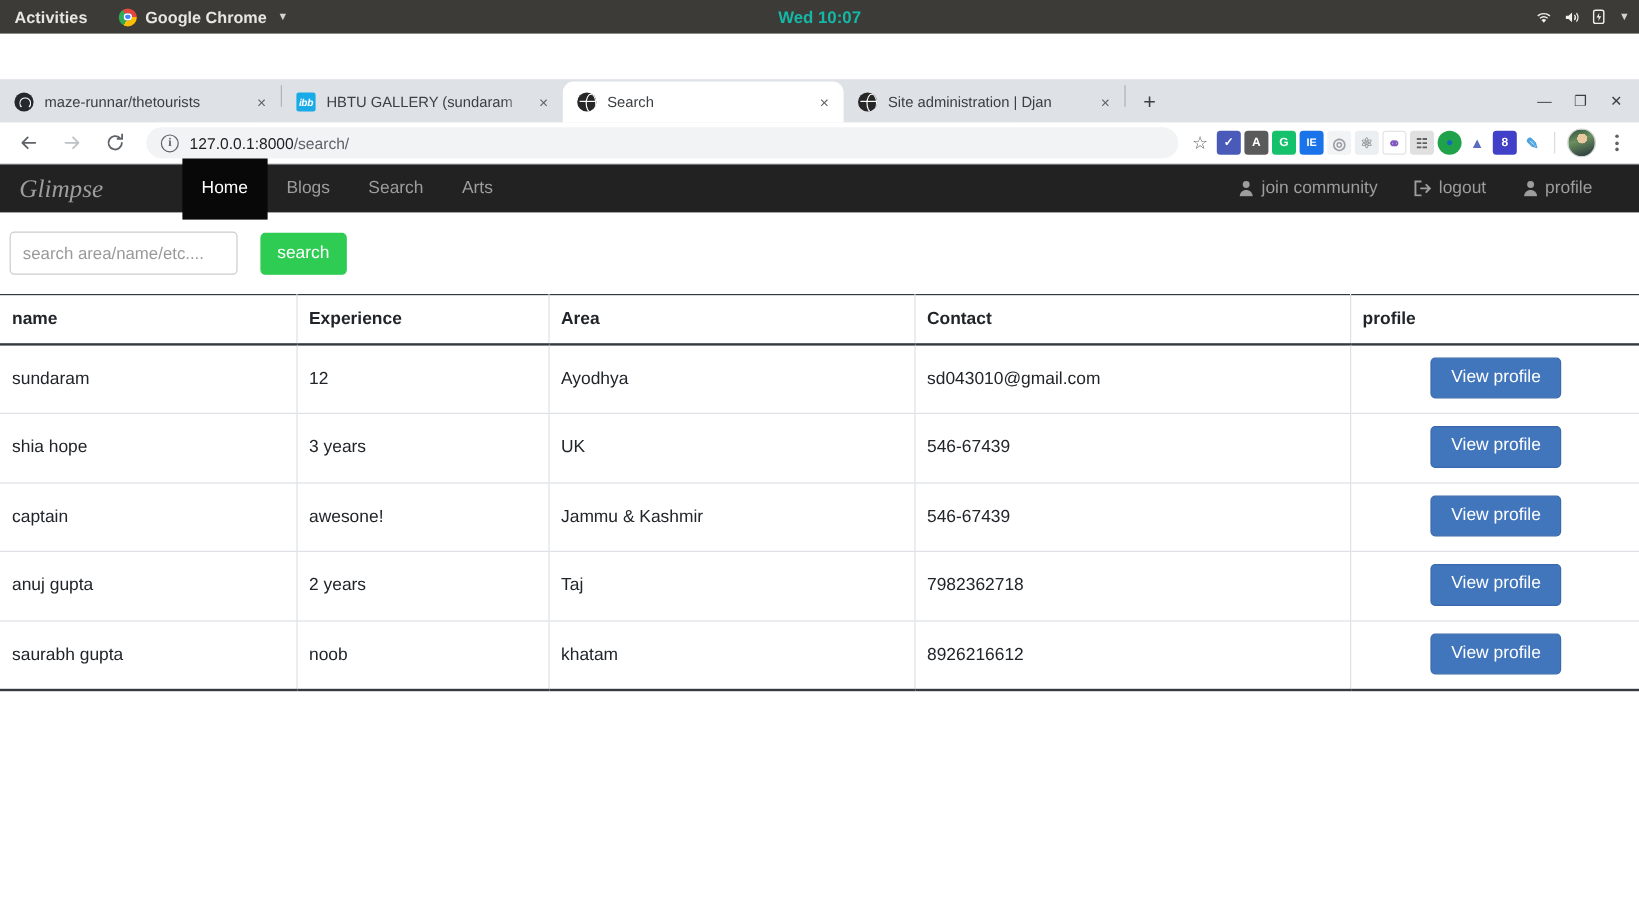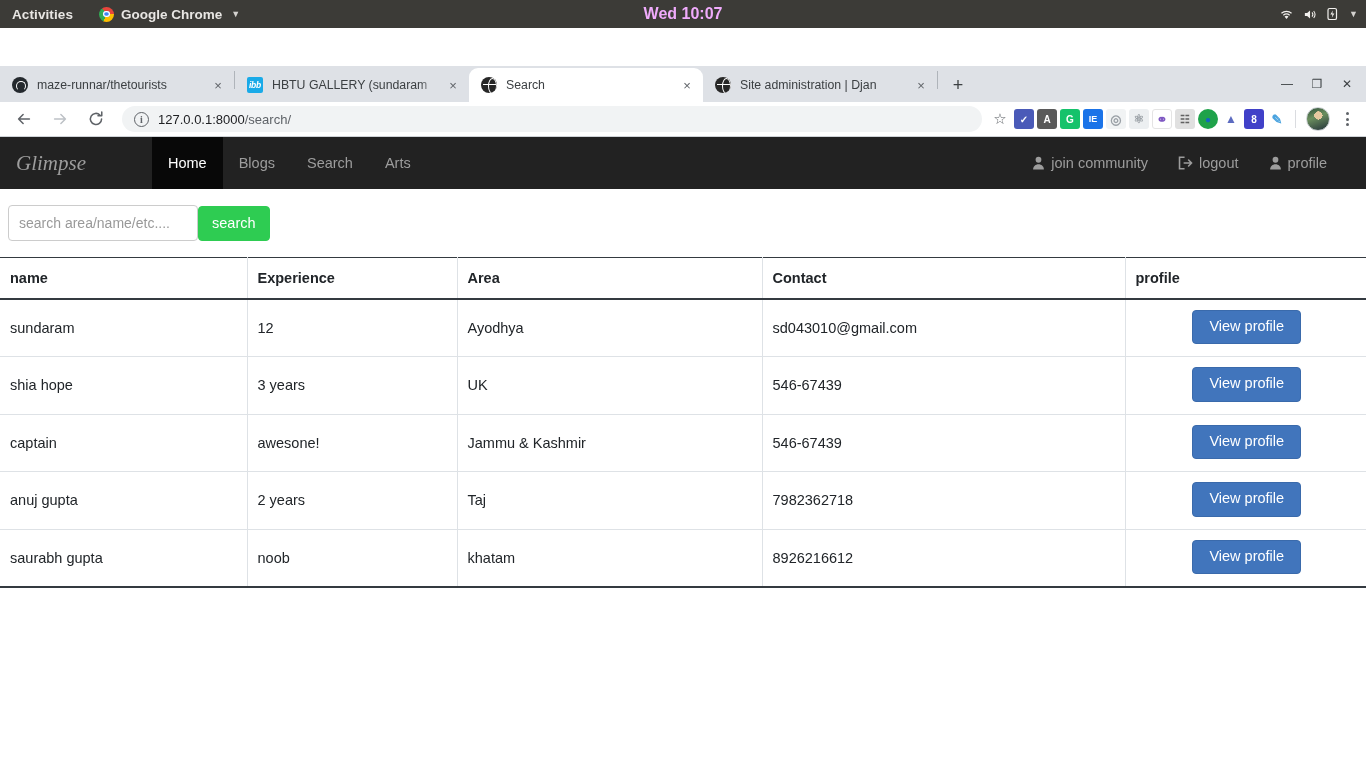--- a/index.html
+++ b/index.html
@@ -28,21 +28,21 @@
     position: relative;
   }
   .chrome-logo::after {
     content: ""; position: absolute; inset: 4.2px;
     background: #4285f4; border-radius: 50%;
     box-shadow: 0 0 0 1.2px #fff inset;
   }
   .gnome-caret { font-size: 9px; margin-left: 2px; color: #d4d2cf; }
   .gnome-clock {
     position: absolute; left: 50%; transform: translateX(-50%);
-    font-size: 16px; font-weight: bold; color: #f0abfc;
+    font-size: 14px; font-weight: bold; color: #14b8a6;
   }
   .gnome-tray {
     position: absolute; right: 8px; display: flex; align-items: center; gap: 9px;
     color: #f2f0ed;
   }
   .gnome-tray svg { display: block; }
 
   
   .tabstrip {
     height: 36px; width: 100%;
@@ -169,21 +169,21 @@
     flex: 0 0 24px;
   }
   .kebab {
     width: 22px; height: 24px; display: flex; flex-direction: column;
     align-items: center; justify-content: center; gap: 2.4px;
   }
   .kebab i { width: 3px; height: 3px; border-radius: 50%; background: #5f6368; display: block; }
 
   
   .site-nav {
-    height: 52px; width: 100%;
+    height: 40px; width: 100%;
     background: #222222;
     display: flex; align-items: center;
     padding: 0 0 0 0;
   }
   .brand {
     font-family: "Liberation Serif", serif;
     font-style: italic; font-size: 21px; color: #9d9d9d;
     padding: 0 18px 0 16px; line-height: 52px;
   }
   .nav-items { display: flex; align-items: stretch; height: 52px; margin-left: 48px; }
@@ -194,21 +194,21 @@
   .nav-item.active { background: #080808; color: #ffffff; }
   .nav-right {
     margin-left: auto; display: flex; align-items: center;
     padding-right: 24px;
   }
   .nav-right .nav-item { gap: 6px; padding: 0 15px; }
   .nav-right .nav-item svg { display: block; }
 
   
   .searchbar {
-    display: flex; align-items: center; gap: 0;
+    display: flex; align-items: center; gap: 19px;
     padding: 16px 0 0 8px;
   }
   .search-input {
     width: 190px; height: 36px;
     border: 1px solid #ccc; border-radius: 4px;
     padding: 0 10px; font-size: 14px; color: #555;
     font-family: "Liberation Sans", sans-serif;
     background: #fff;
   }
   .search-input::placeholder { color: #999; }

